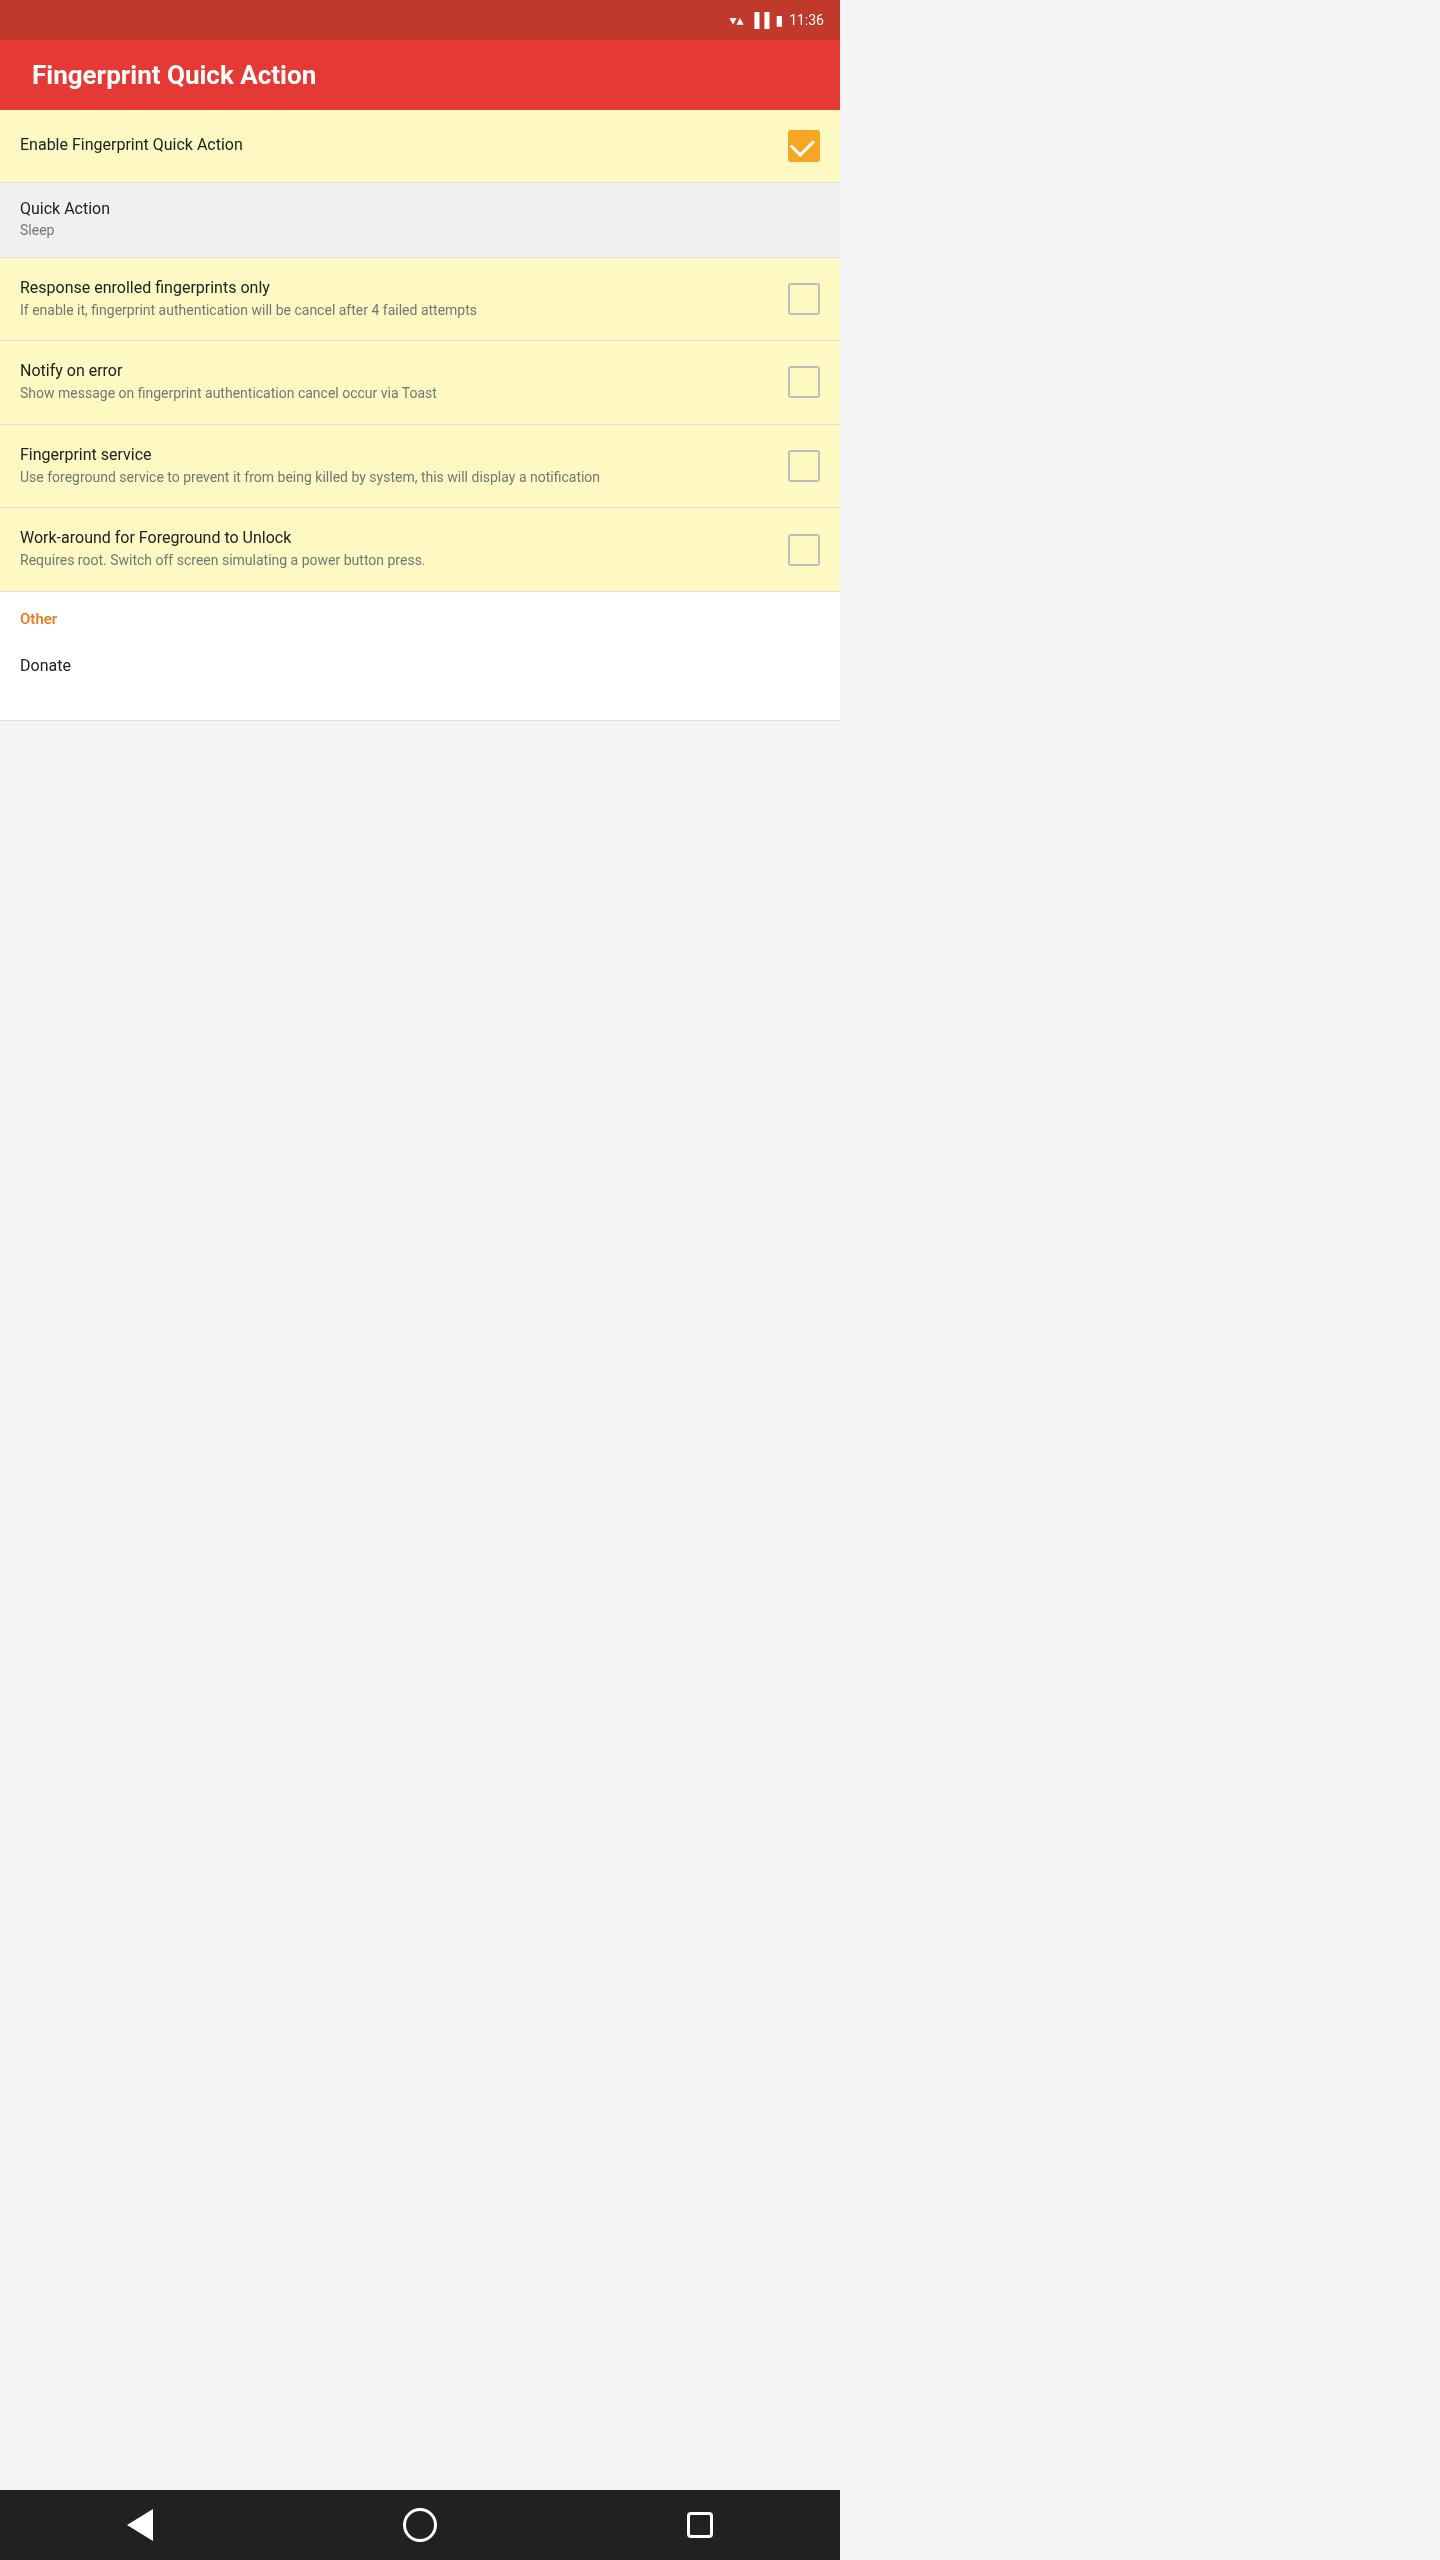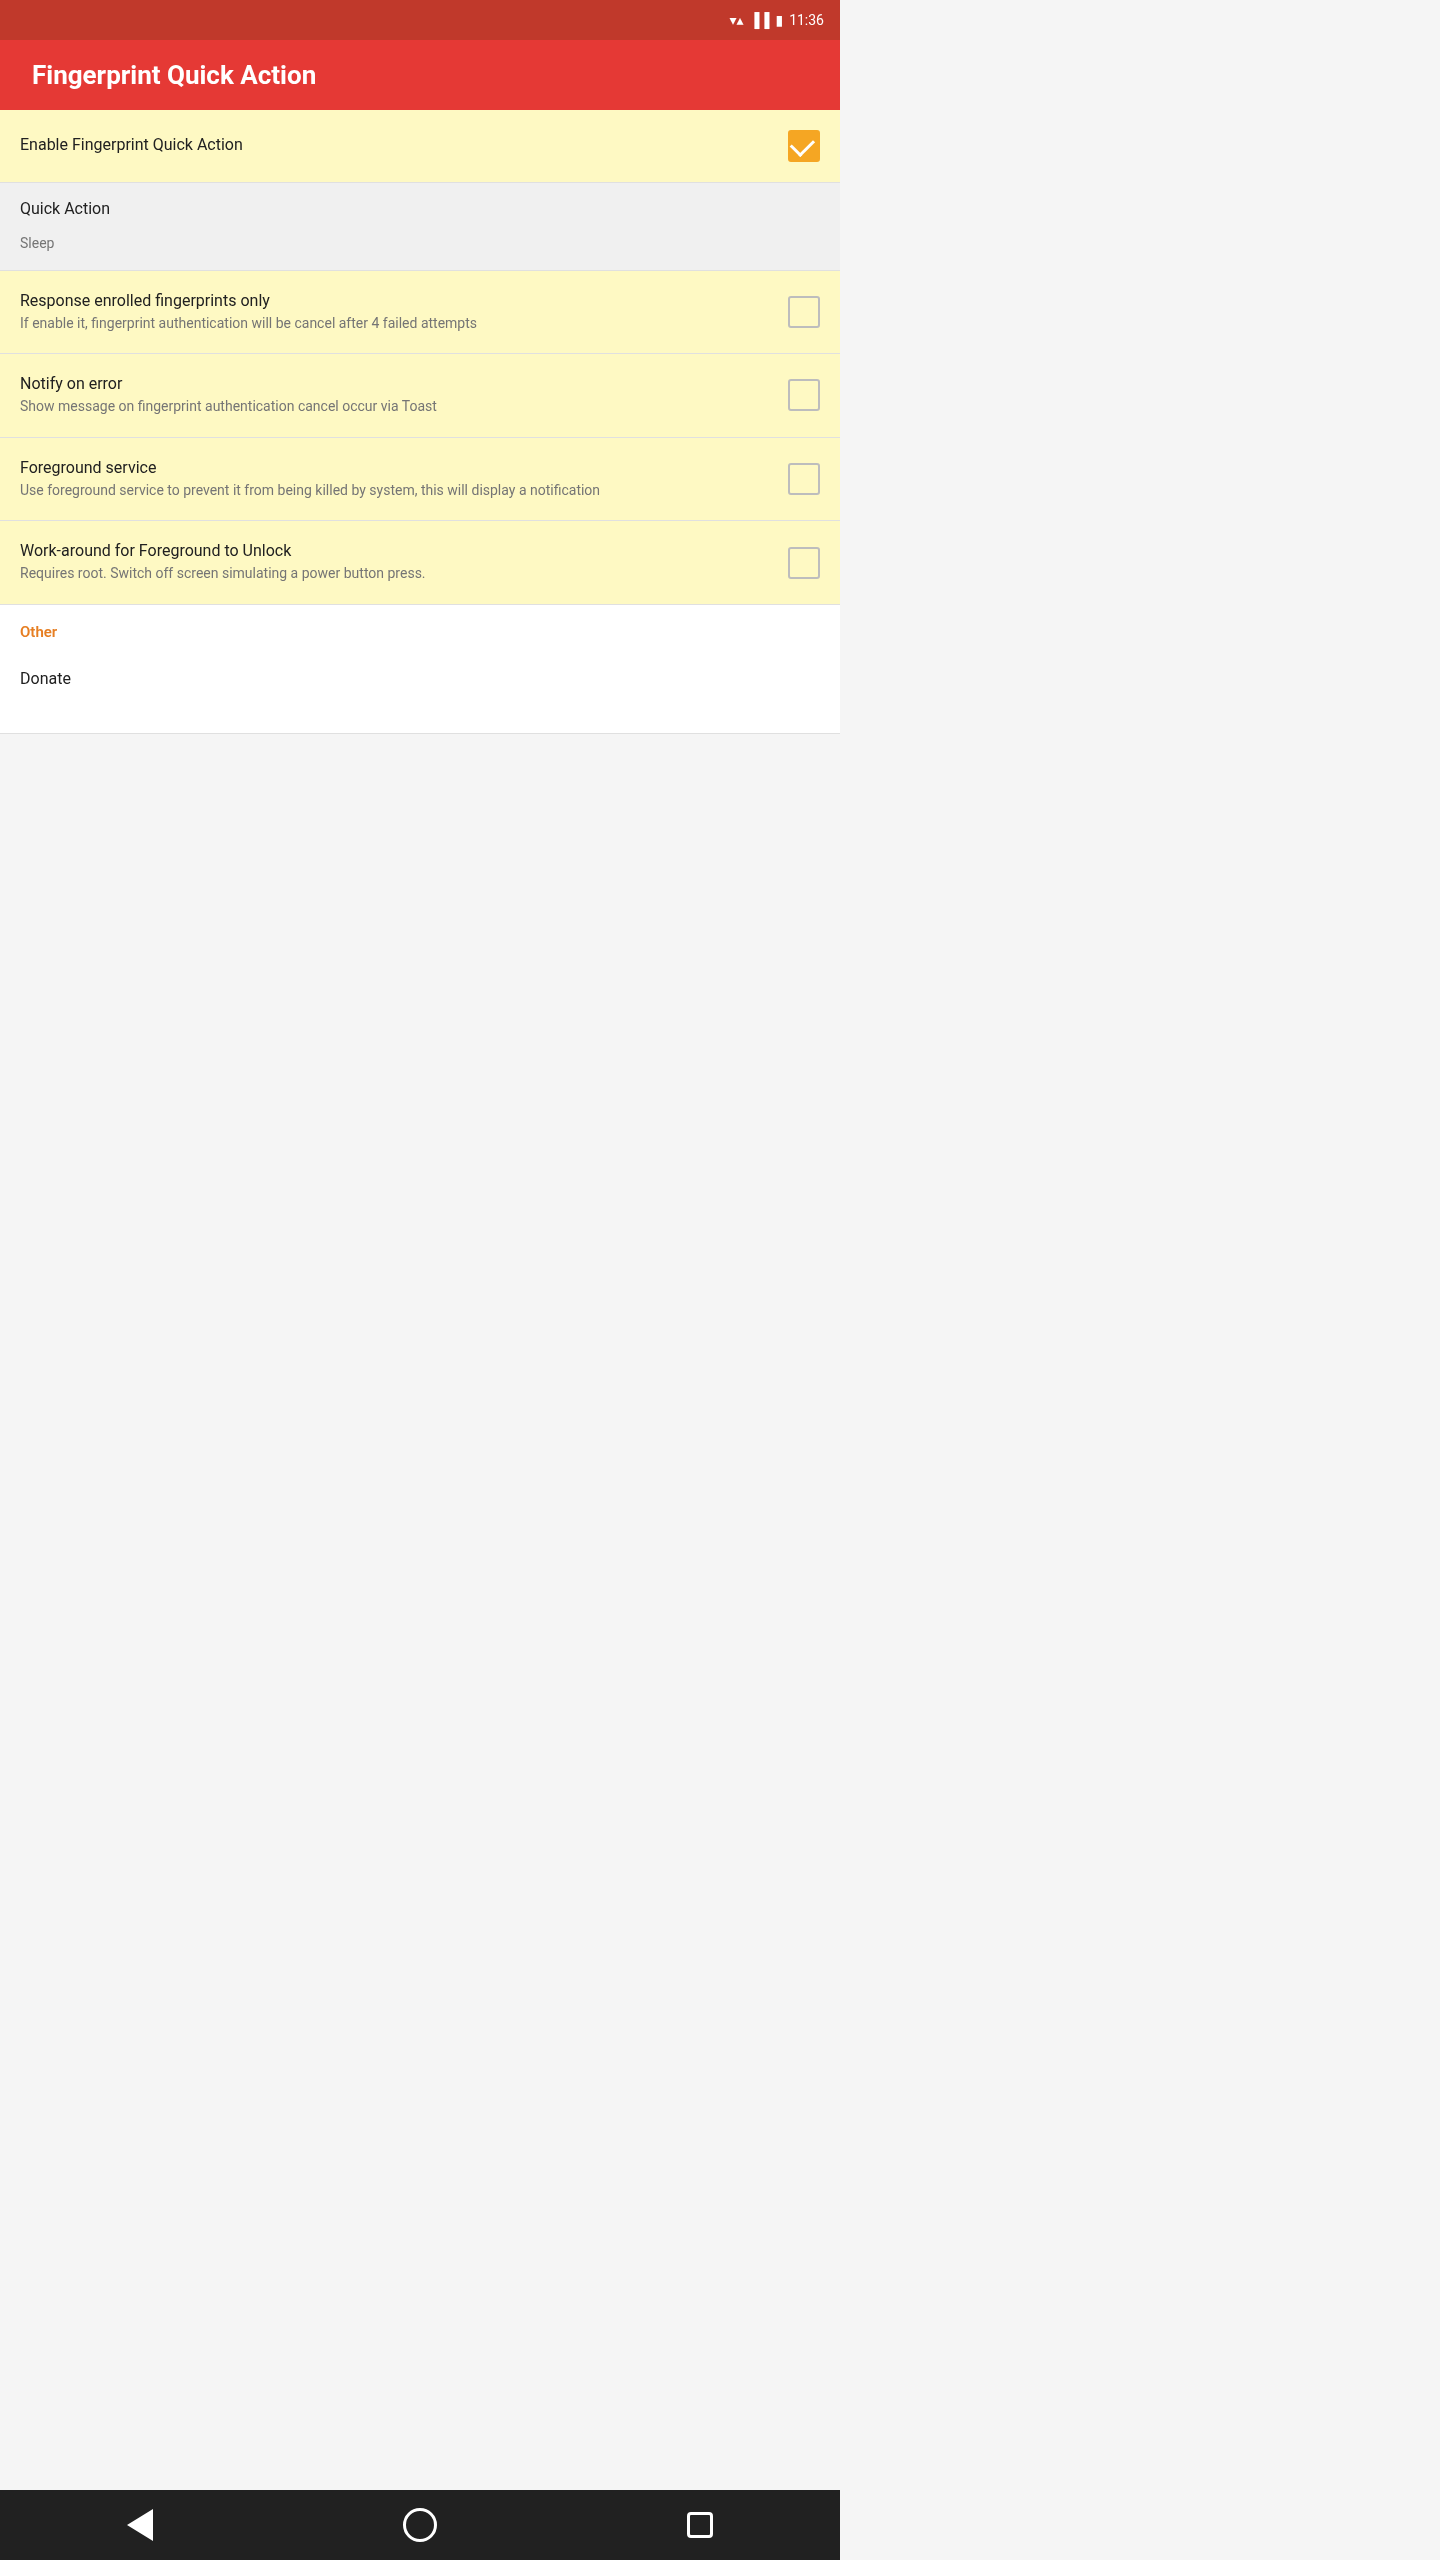--- a/index.html
+++ b/index.html
@@ -181,21 +181,21 @@
     
     .quick-action-section {
       background: #f0f0f0;
       padding: 16px 20px;
       border-bottom: 1px solid #e0e0e0;
     }
 
     .quick-action-section .setting-title {
       font-size: 16px;
       color: #212121;
-      margin-bottom: 16px;
+      margin-bottom: 3px;
     }
 
     .quick-action-section .setting-subtitle {
       font-size: 14px;
       color: #757575;
     }
   </style>
 </head>
 <body>
 
@@ -237,21 +237,21 @@
   <div class="setting-item">
     <div class="setting-item-content">
       <div class="setting-title">Notify on error</div>
       <div class="setting-subtitle">Show message on fingerprint authentication cancel occur via Toast</div>
     </div>
     <div class="checkbox"></div>
   </div>
 
   <div class="setting-item">
     <div class="setting-item-content">
-      <div class="setting-title">Foreground service</div>
+      <div class="setting-title">Fingerprint service</div>
       <div class="setting-subtitle">Use foreground service to prevent it from being killed by system, this will display a notification</div>
     </div>
     <div class="checkbox"></div>
   </div>
 
   <div class="setting-item">
     <div class="setting-item-content">
       <div class="setting-title">Work-around for Foreground to Unlock</div>
       <div class="setting-subtitle">Requires root. Switch off screen simulating a power button press.</div>
     </div>

